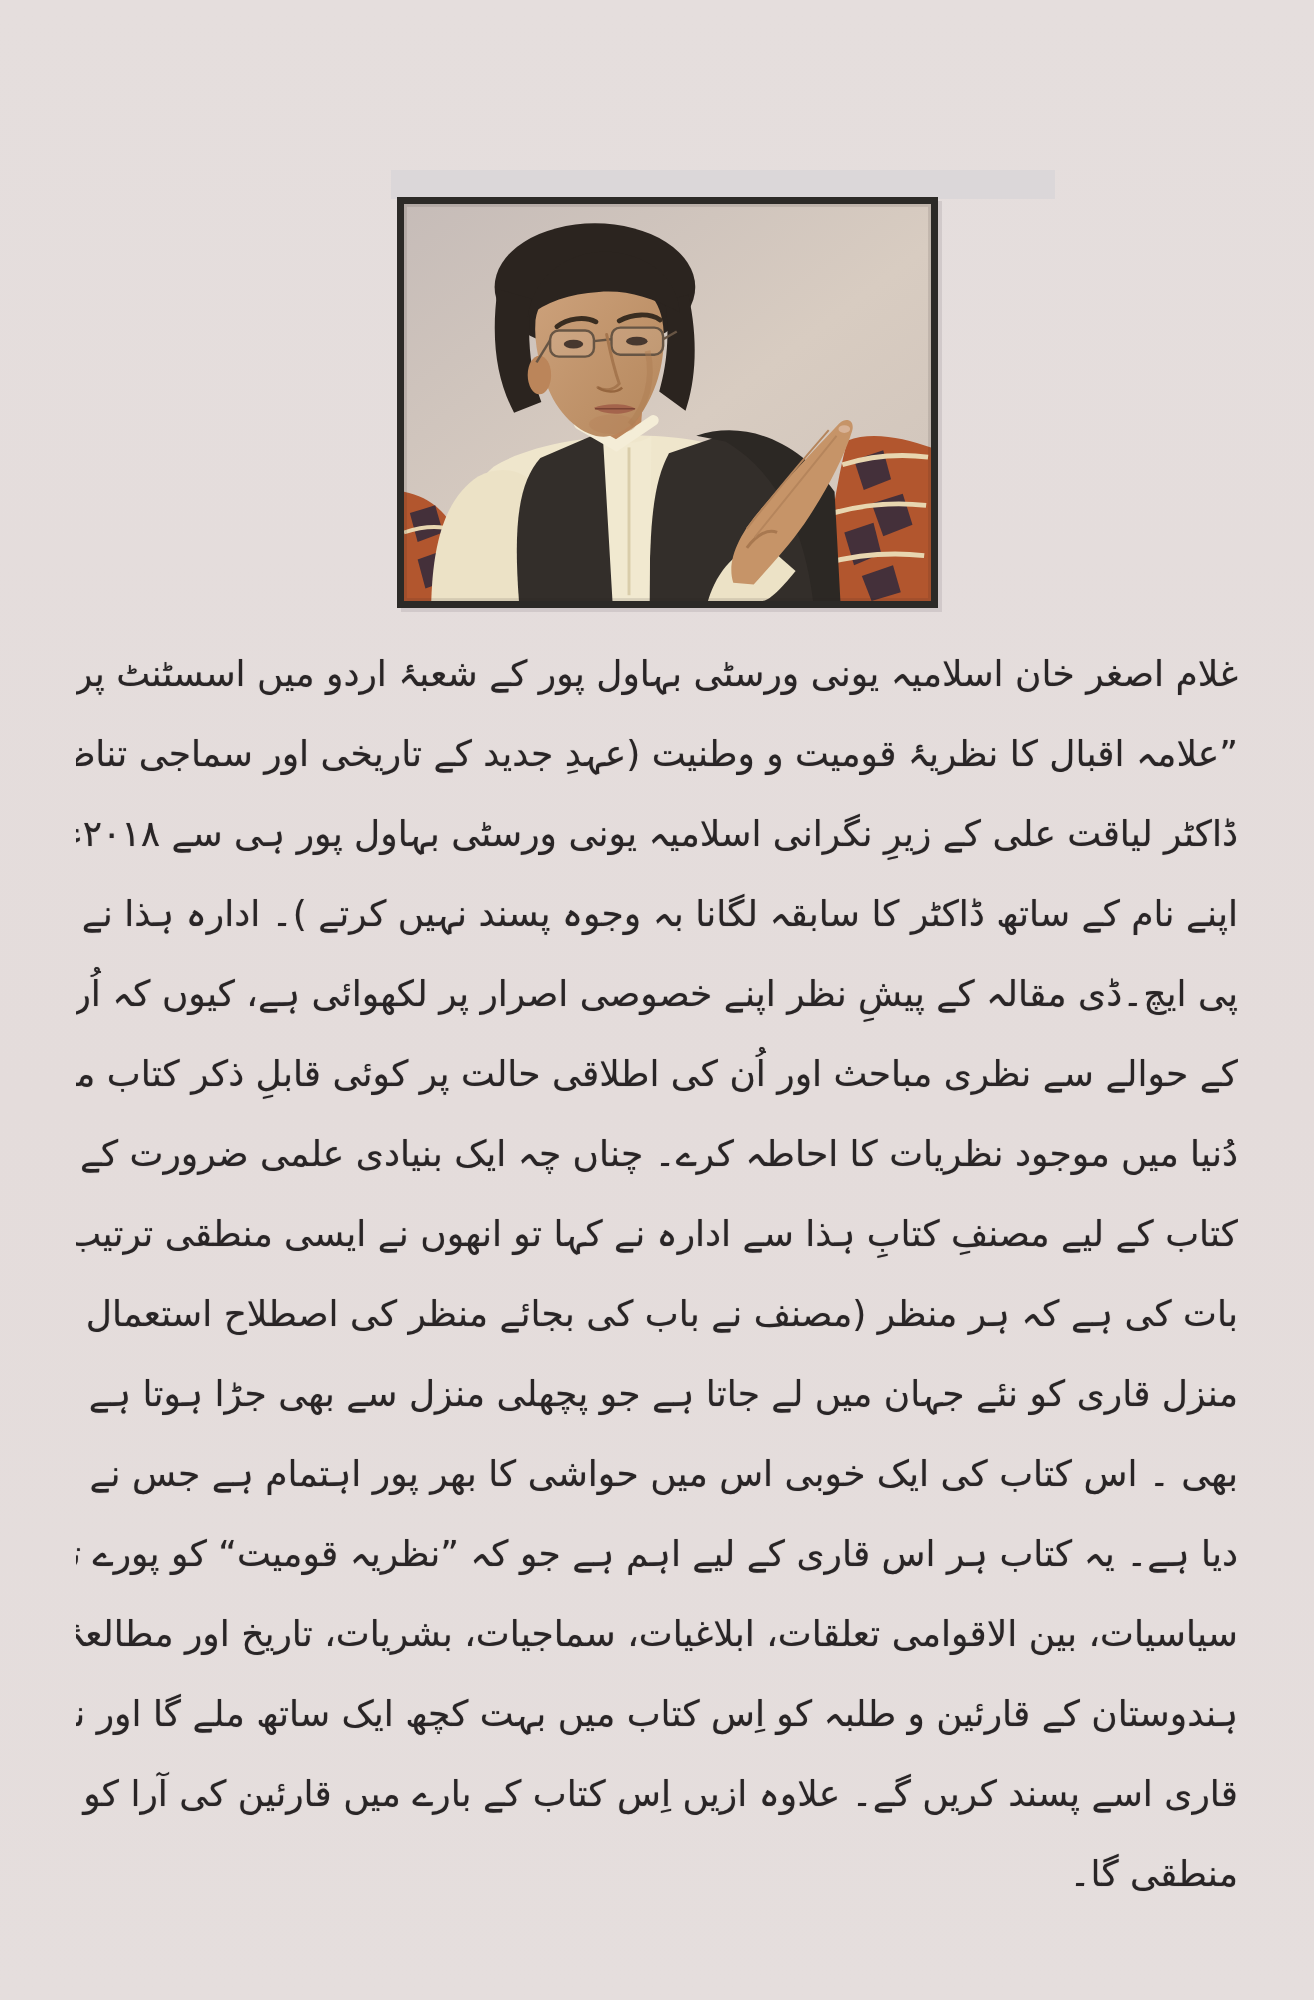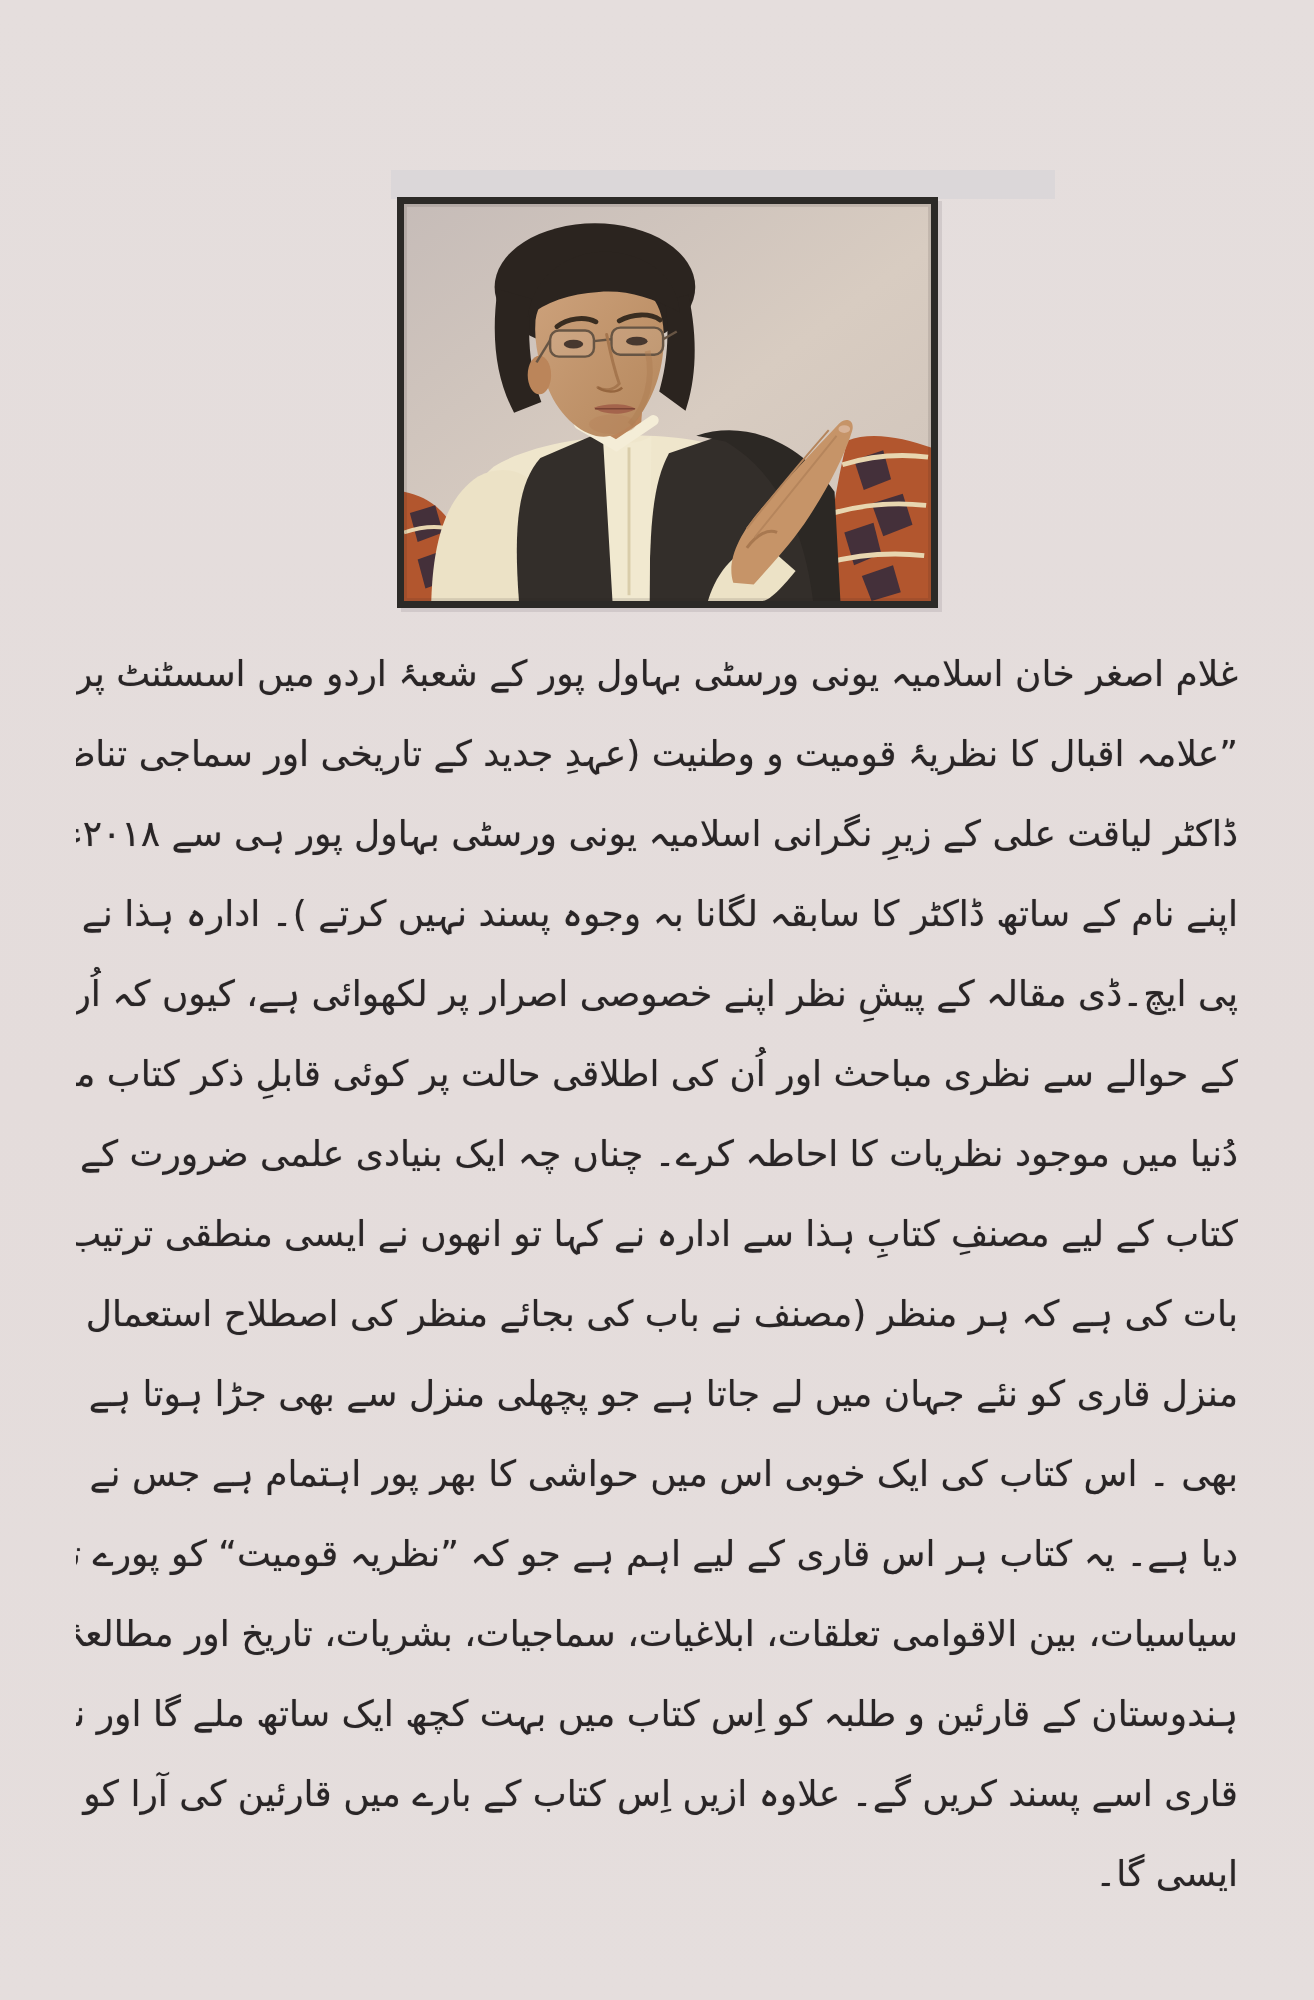--- a/index.html
+++ b/index.html
@@ -182,16 +182,16 @@
     <div class="line">کے حوالے سے نظری مباحث اور اُن کی اطلاقی حالت پر کوئی قابلِ ذکر کتاب موجود نہیں ہے جو پوری</div>
     <div class="line">دُنیا میں موجود نظریات کا احاطہ کرے۔ چناں چہ ایک بنیادی علمی ضرورت کے تحت اِس موضوع پر</div>
     <div class="line">کتاب کے لیے مصنفِ کتابِ ہذا سے ادارہ نے کہا تو انھوں نے ایسی منطقی ترتیب سے اِس موضوع پر</div>
     <div class="line">بات کی ہے کہ ہر منظر (مصنف نے باب کی بجائے منظر کی اصطلاح استعمال کی) ترتیب وار منزل بہ</div>
     <div class="line">منزل قاری کو نئے جہان میں لے جاتا ہے جو پچھلی منزل سے بھی جڑا ہوتا ہے اور آنے والے منظر سے</div>
     <div class="line">بھی ۔ اس کتاب کی ایک خوبی اس میں حواشی کا بھر پور اہتمام ہے جس نے اس کتاب کو وقیع اور مستند بنا</div>
     <div class="line">دیا ہے۔ یہ کتاب ہر اس قاری کے لیے اہم ہے جو کہ ”نظریہ قومیت“ کو پورے تفہم سے سمجھنا چاہے۔</div>
     <div class="line">سیاسیات، بین الاقوامی تعلقات، ابلاغیات، سماجیات، بشریات، تاریخ اور مطالعۂ پاکستان و</div>
     <div class="line">ہندوستان کے قارئین و طلبہ کو اِس کتاب میں بہت کچھ ایک ساتھ ملے گا اور نیا بھی ۔ اُمید ہے کہ سنجیدہ</div>
     <div class="line">قاری اسے پسند کریں گے۔ علاوہ ازیں اِس کتاب کے بارے میں قارئین کی آرا کو خوش آمدید کہا</div>
-    <div class="line last">ایسی گا۔</div>
+    <div class="line last">منطقی گا۔</div>
   </div>
 
 </div>
 
 </body></html>

